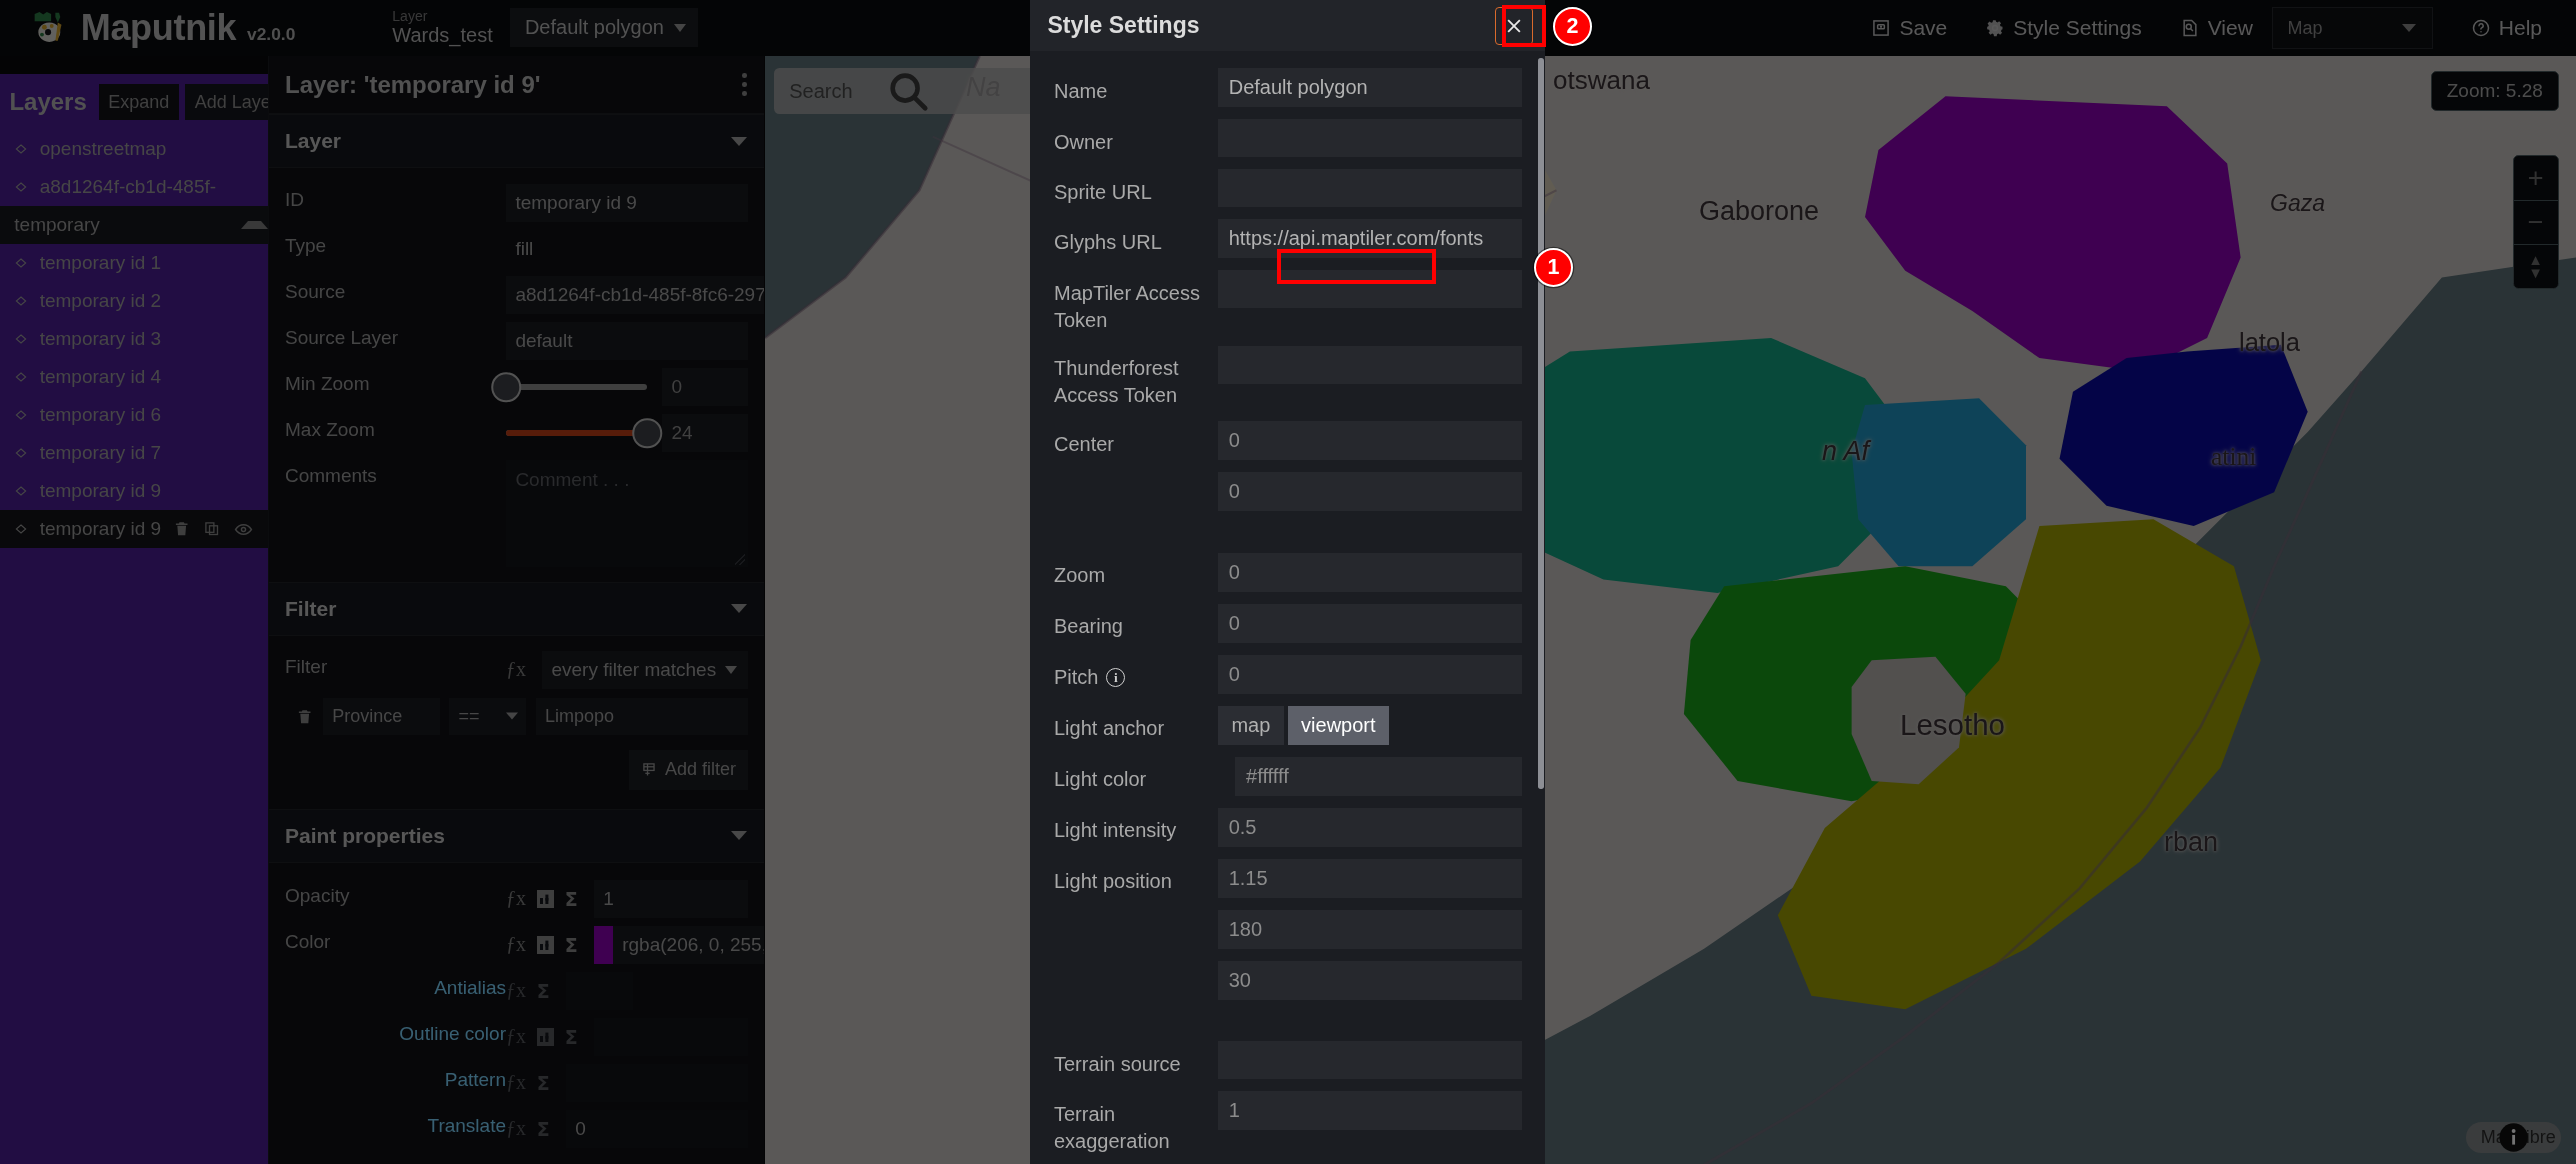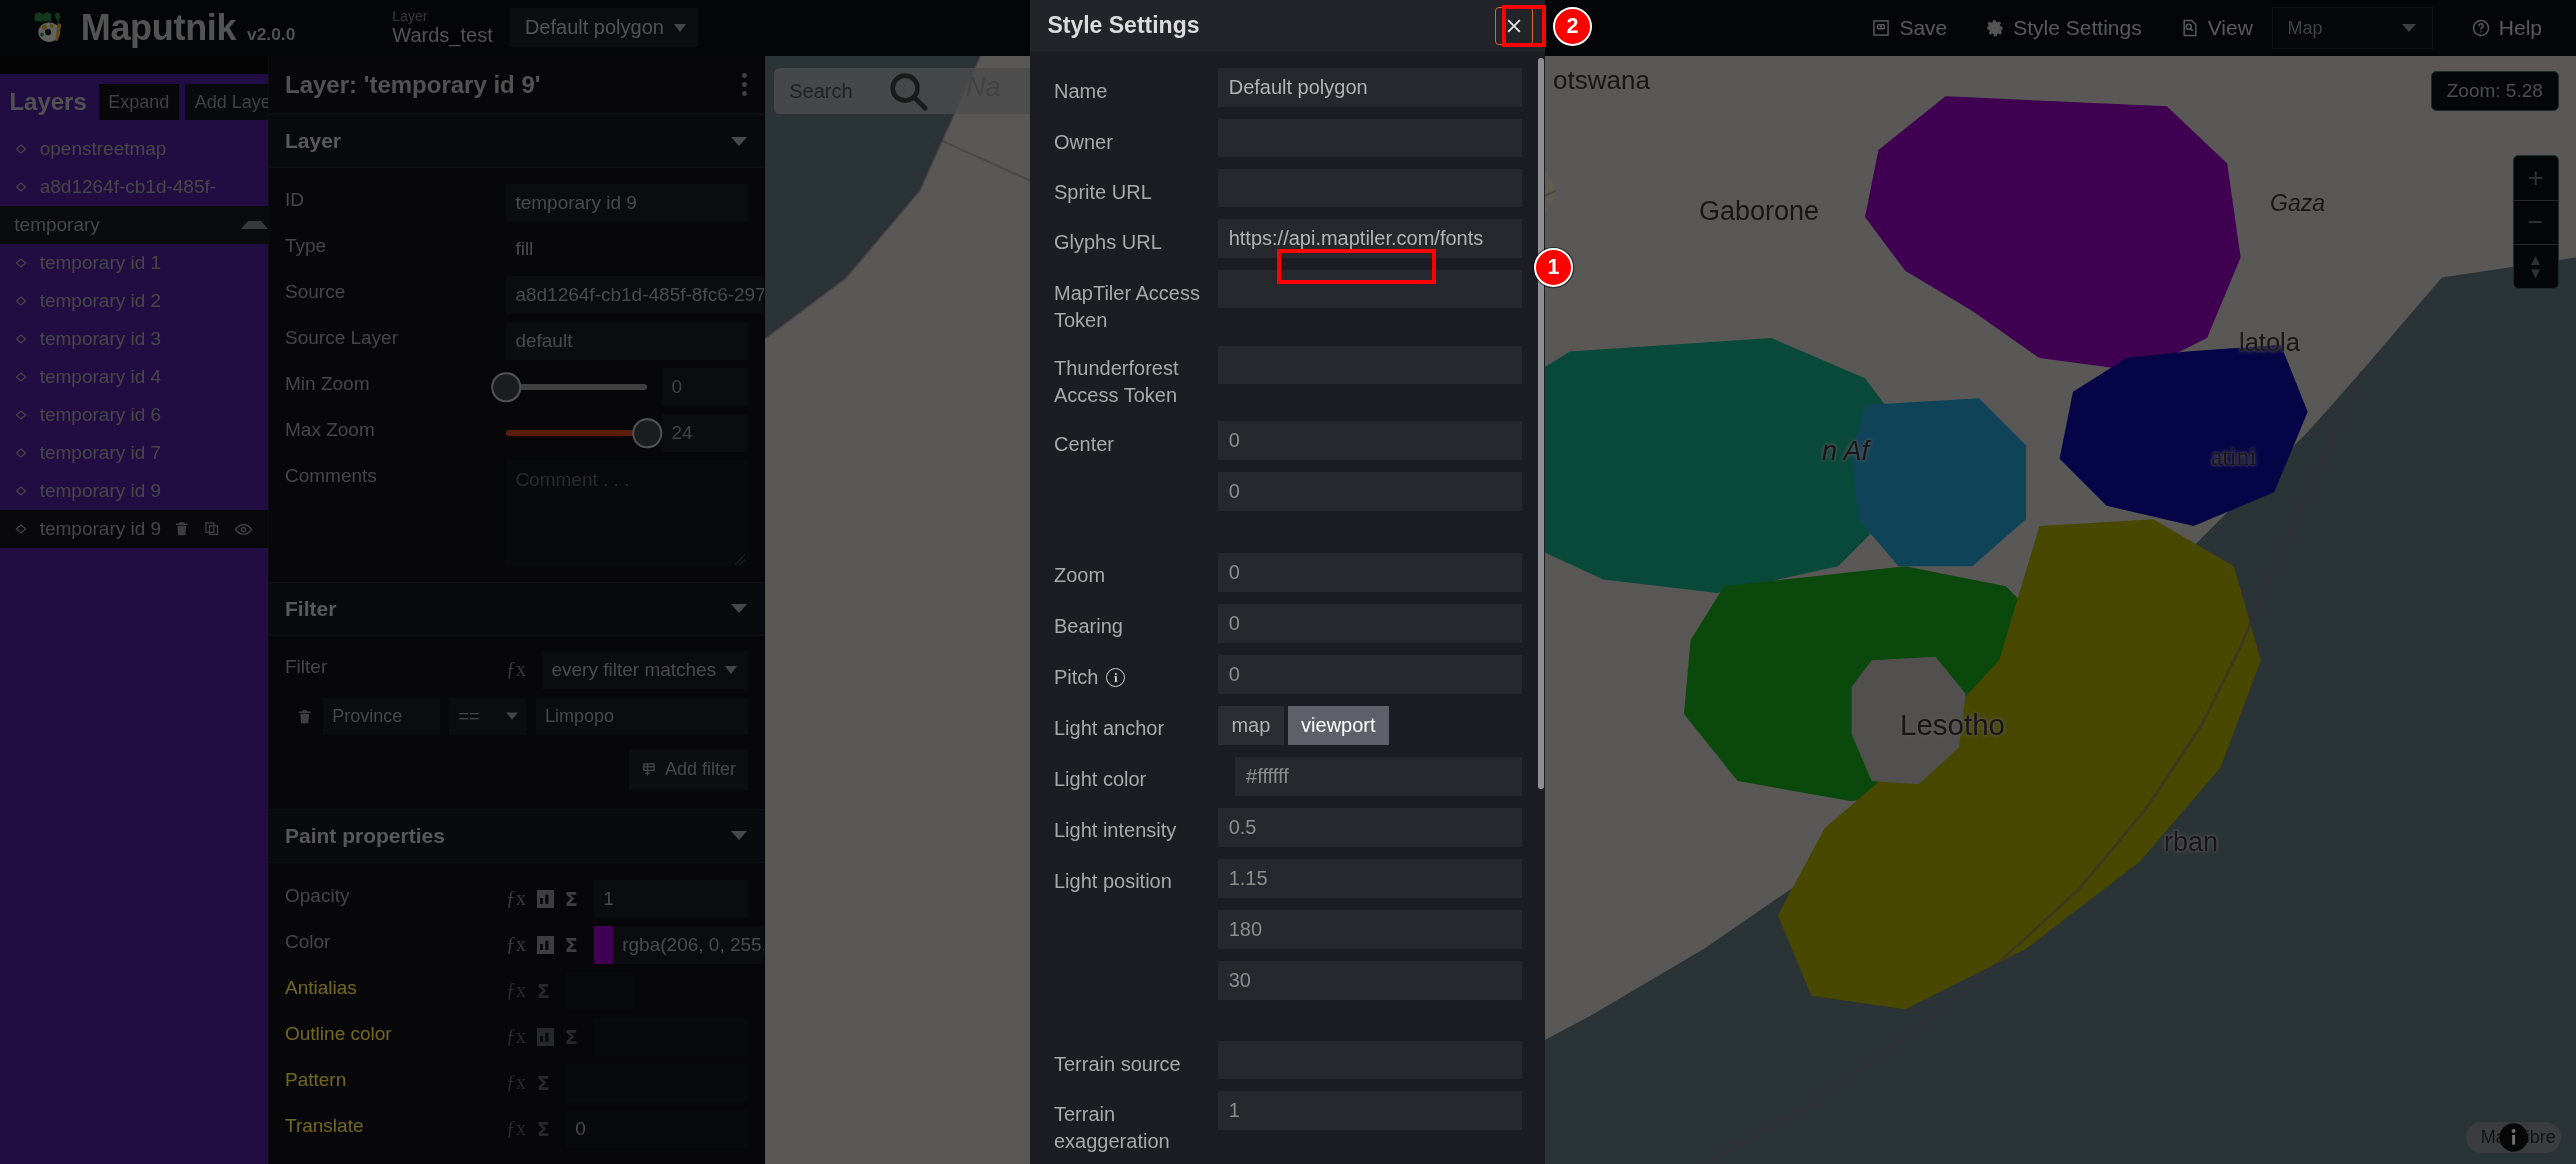--- a/index.html
+++ b/index.html
@@ -108,21 +108,21 @@
   .section-caret {
     margin-left: auto; width: 0; height: 0;
     border-left: 8px solid transparent; border-right: 8px solid transparent;
     border-top: 9.4px solid #a0a0a0;
   }
   .prow {
     display: flex; align-items: flex-start; padding: 0 16px;
     min-height: 46px; gap: 0;
   }
   .plabel { width: 221px; flex: none; font-size: 19px; color: #9a9a9a; padding-top: 10.7px; }
-  .plabel.dim { color: #fde047; }
+  .plabel.dim { color: #7dd3fc; text-align: right; }
   .pctl { flex: 1; display: flex; align-items: center; gap: 9.4px; padding-top: 5.4px; }
   .inp {
     flex: 1; background: #191b20; color: #a2a2a2; font-size: 19px;
     padding: 8px 9.4px; min-height: 38px; overflow: hidden;
     text-overflow: ellipsis; white-space: nowrap;
   }
   .inp.plain { background: transparent; }
   .inp.empty { color: #4d4f54; }
   .inp.muted { background: #131419; }
   .textarea {

